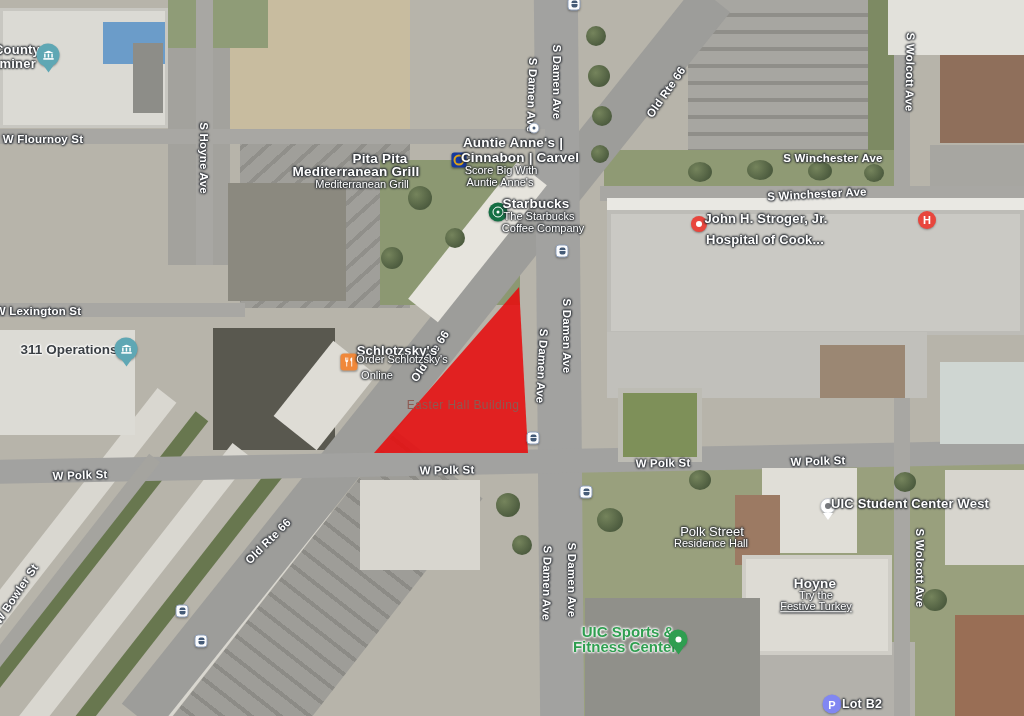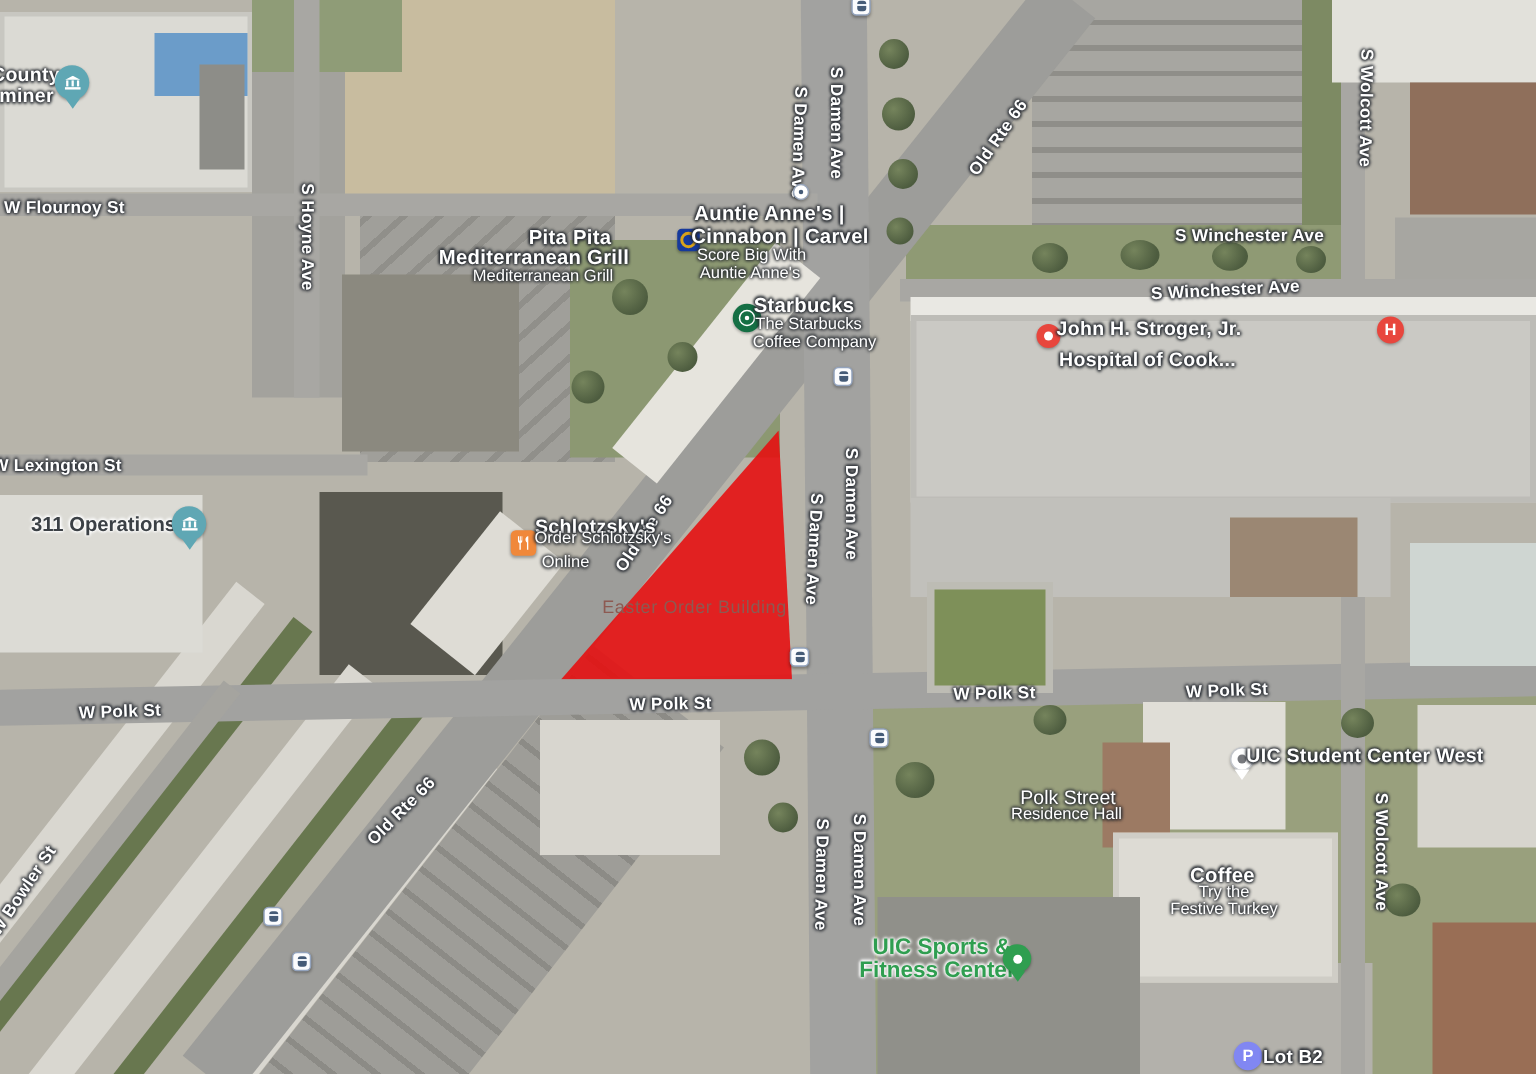--- a/index.html
+++ b/index.html
@@ -121,21 +121,21 @@
   <div class="tree" style="left:455px;top:238px;width:20px;height:20px;"></div>
   <div class="tree" style="left:392px;top:258px;width:22px;height:22px;"></div>
   <div class="tree" style="left:508px;top:505px;width:24px;height:24px;"></div>
   <div class="tree" style="left:522px;top:545px;width:20px;height:20px;"></div>
   <div class="tree" style="left:610px;top:520px;width:26px;height:24px;"></div>
   <div class="tree" style="left:700px;top:480px;width:22px;height:20px;"></div>
   <div class="tree" style="left:905px;top:482px;width:22px;height:20px;"></div>
   <div class="tree" style="left:935px;top:600px;width:24px;height:22px;"></div>
 
   <div class="triangle"></div>
-  <div class="lbl seal" style="left:463px;top:405px;">Easter Order Building</div>
+  <div class="lbl seal" style="left:463px;top:405px;">Easter Hall Building</div>
 
   <div class="lbl street" style="left:43px;top:139px;">W Flournoy St</div>
   <div class="lbl street" style="left:204px;top:158px;transform:translate(-50%,-50%) rotate(90deg);">S Hoyne Ave</div>
   <div class="lbl street" style="left:38px;top:311px;">W Lexington St</div>
   <div class="lbl street" style="left:80px;top:475px;transform:translate(-50%,-50%) rotate(-2deg);">W Polk St</div>
   <div class="lbl street" style="left:447px;top:470px;transform:translate(-50%,-50%) rotate(-1deg);">W Polk St</div>
   <div class="lbl street" style="left:663px;top:463px;transform:translate(-50%,-50%) rotate(-1deg);">W Polk St</div>
   <div class="lbl street" style="left:818px;top:461px;transform:translate(-50%,-50%) rotate(-2deg);">W Polk St</div>
   <div class="lbl street" style="left:532px;top:95px;transform:translate(-50%,-50%) rotate(92deg);">S Damen Ave</div>
   <div class="lbl street" style="left:557px;top:82px;transform:translate(-50%,-50%) rotate(90deg);">S Damen Ave</div>
@@ -217,23 +217,23 @@
   <div class="lbl poi-s" style="left:377px;top:376px;">Online</div>
 
   <div class="pin pin-white tail" style="left:828px;top:506px;">
       <div class="dot-g"></div>
     </div>
   <div class="lbl poi-t" style="left:910px;top:504px;">UIC Student Center West</div>
 
   <div class="lbl poi-s" style="left:712px;top:532px;font-size:13px;">Polk Street</div>
   <div class="lbl poi-s" style="left:711px;top:544px;font-size:11px;">Residence Hall</div>
 
-  <div class="lbl poi-t" style="left:815px;top:584px;font-size:13.5px;">Coffee</div>
+  <div class="lbl poi-t" style="left:815px;top:584px;font-size:13.5px;">Hoyne</div>
   <div class="lbl poi-s" style="left:816px;top:596px;">Try the</div>
-  <div class="lbl poi-s" style="left:816px;top:607px;">Festive Turkey</div>
+  <div class="lbl poi-s" style="left:816px;top:607px;text-decoration:underline;">Festive Turkey</div>
 
   <div class="lbl green-t" style="left:628px;top:632px;">UIC Sports &amp;</div>
   <div class="lbl green-t" style="left:625px;top:647px;">Fitness Center</div>
   <div class="pin pin-green tail" style="left:678px;top:639px;">
       <div class="dot-w"></div>
     </div>
 
   <div class="badge" style="left:832px;top:704px;width:19px;height:19px;background:#8187f2;font-size:11px;">P</div>
   <div class="lbl poi-t" style="left:862px;top:705px;font-size:12.5px;">Lot B2</div>
 

